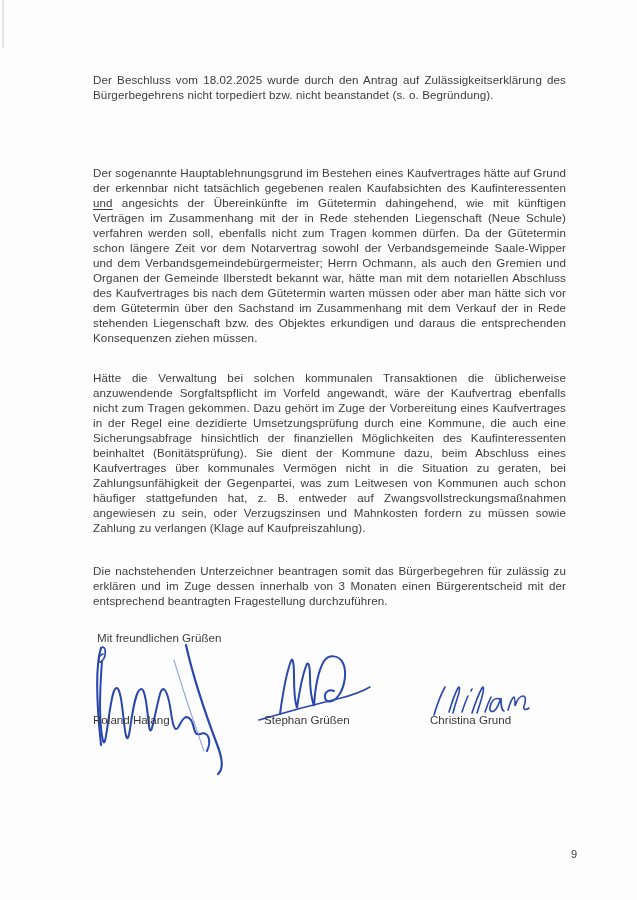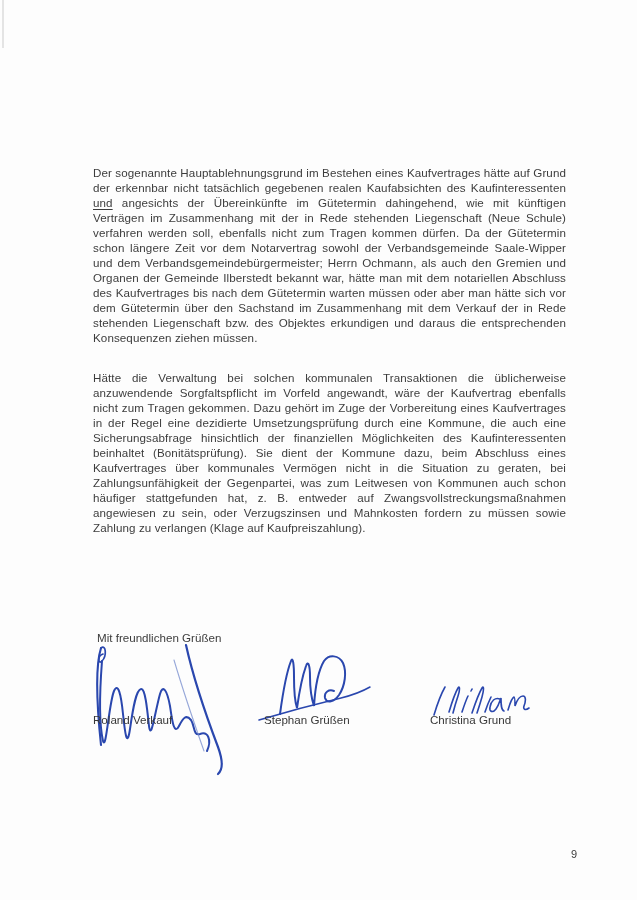--- a/index.html
+++ b/index.html
@@ -47,26 +47,28 @@
     font-size:11px;color:#3c3c3c;
   }
 </style>
 </head>
 <body>
 
 <div class="page">
 
   <div class="scan-edge"></div>
 
+  <p class="para" id="p1">Der Beschluss vom 18.02.2025 wurde durch den Antrag auf Zulässigkeitserklärung des Bürgerbegehrens nicht torpediert bzw. nicht beanstandet (s. o. Begründung).</p>
 
 
   <p class="para" id="p3"><span>Der sogenannte Hauptablehnungsgrund im Bestehen eines Kaufvertrages hätte auf Grund der erkennbar nicht tatsächlich gegebenen realen Kaufabsichten des Kaufinteressenten </span><span class="u">und</span><span> angesichts der Übereinkünfte im Gütetermin dahingehend, wie mit künftigen Verträgen im Zusammenhang mit der in Rede stehenden Liegenschaft (Neue Schule) verfahren werden soll, ebenfalls nicht zum Tragen kommen dürfen. Da der Gütetermin schon längere Zeit vor dem Notarvertrag sowohl der Verbandsgemeinde Saale-Wipper und dem Verbandsgemeindebürgermeister; Herrn Ochmann, als auch den Gremien und Organen der Gemeinde Ilberstedt bekannt war, hätte man mit dem notariellen Abschluss des Kaufvertrages bis nach dem Gütetermin warten müssen oder aber man hätte sich vor dem Gütetermin über den Sachstand im Zusammenhang mit dem Verkauf der in Rede stehenden Liegenschaft bzw. des Objektes erkundigen und daraus die entsprechenden Konsequenzen ziehen müssen.</span></p>
 
   <p class="para" id="p4">Hätte die Verwaltung bei solchen kommunalen Transaktionen die üblicherweise anzuwendende Sorgfaltspflicht im Vorfeld angewandt, wäre der Kaufvertrag ebenfalls nicht zum Tragen gekommen. Dazu gehört im Zuge der Vorbereitung eines Kaufvertrages in der Regel eine dezidierte Umsetzungsprüfung durch eine Kommune, die auch eine Sicherungsabfrage hinsichtlich der finanziellen Möglichkeiten des Kaufinteressenten beinhaltet (Bonitätsprüfung). Sie dient der Kommune dazu, beim Abschluss eines Kaufvertrages über kommunales Vermögen nicht in die Situation zu geraten, bei Zahlungsunfähigkeit der Gegenpartei, was zum Leitwesen von Kommunen auch schon häufiger stattgefunden hat, z. B. entweder auf Zwangsvollstreckungsmaßnahmen angewiesen zu sein, oder Verzugszinsen und Mahnkosten fordern zu müssen sowie Zahlung zu verlangen (Klage auf Kaufpreiszahlung).</p>
 
+  <p class="para" id="p5">Die nachstehenden Unterzeichner beantragen somit das Bürgerbegehren für zulässig zu erklären und im Zuge dessen innerhalb von 3 Monaten einen Bürgerentscheid mit der entsprechend beantragten Fragestellung durchzuführen.</p>
 
   <p class="closing">Mit freundlichen Grüßen</p>
 
   <svg class="sig" id="sig-halang" width="152" height="146" viewBox="0 0 152 146" fill="none">
     <path d="M15,104 C11,66 9,26 15,7" stroke="#2a47ae" stroke-width="2.1" stroke-linecap="round"></path>
     <path d="M15,7 C20,3 21,15 16,20 C12,24 11,15 17,13" stroke="#2a47ae" stroke-width="1.7" stroke-linecap="round"></path>
     <path d="M16,20 C14,46 12,78 17,100 C20,111 23,62 28,50 C32,41 35,53 37,73 C39,92 41,108 44,88 C47,67 50,49 55,48 C59,47 61,66 63,85 C65,101 69,71 74,53 C77,43 81,49 84,65 C86,79 88,95 93,85 C97,77 100,73 105,79 C109,85 107,95 114,93 C122,90 126,99 121,110" stroke="#2a47ae" stroke-width="2" stroke-linecap="round"></path>
     <path d="M100,4 C106,31 118,69 132,106 C136,117 138,128 132,133" stroke="#2a47ae" stroke-width="2.2" stroke-linecap="round"></path>
     <path d="M88,19 C96,46 106,76 118,110" stroke="#7389cc" stroke-width="1.1" stroke-linecap="round" opacity="0.75"></path>
   </svg>
@@ -82,19 +84,19 @@
       <path d="M22,28 C25,18 28,9 31,4 C33,1 33,6 31,12 C29,18 27,25 26,29"></path>
       <path d="M35,28 C37,22 39,16 41,12"></path>
       <path d="M44,7 L45,5"></path>
       <path d="M45,29 C48,20 52,9 55,4 C57,1 57,6 55,13 C53,20 51,26 50,29"></path>
       <path d="M58,28 C60,22 62,17 64,13"></path>
       <path d="M73,15 C68,13 64,17 63,23 C62,28 66,29 69,25 C72,21 73,16 74,14 C74,20 74,26 77,27"></path>
       <path d="M81,26 C83,19 85,14 87,13 C88,13 88,18 88,22 C90,16 93,12 96,12 C99,12 99,17 97,22 C96,25 98,27 102,24"></path>
     </g>
   </svg>
 
-  <span class="signer-name" id="name-halang">Roland Verkauf</span>
+  <span class="signer-name" id="name-halang">Roland Halang</span>
   <span class="signer-name" id="name-kaether">Stephan Grüßen</span>
   <span class="signer-name" id="name-kilian">Christina Grund</span>
 
   <span class="page-number">9</span>
 
 </div>
 
 </body></html>

